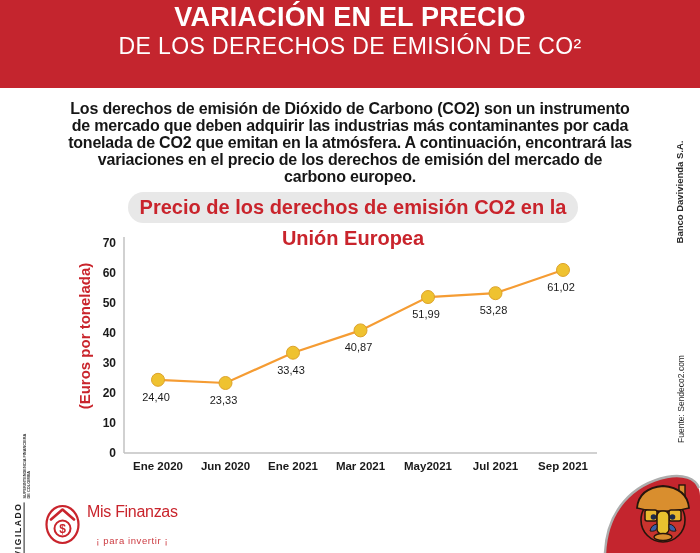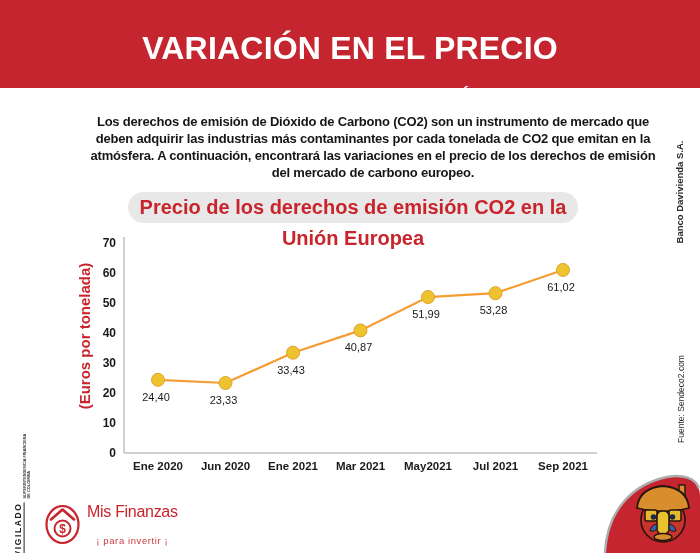--- a/index.html
+++ b/index.html
@@ -6,27 +6,27 @@
   html,body { background:#ffffff; }
   .page {
     position:relative; width:700px; height:553px; overflow:hidden;
     background:#ffffff; font-family:"Liberation Sans", sans-serif;
   }
   
   .header {
     position:absolute; left:0; top:0; width:700px; height:88px;
     background:#C4252E; color:#ffffff; text-align:center;
   }
-  .header .t1 { margin-top:30px; font-size:32px; font-weight:700; letter-spacing:0.2px; }
-  .header .t2 { margin-top:19px; font-size:23px; font-weight:400; letter-spacing:0.4px; }
+  .header .t1 { margin-top:2px; font-size:27px; font-weight:700; letter-spacing:0.2px; }
+  .header .t2 { margin-top:0; font-size:23px; font-weight:400; letter-spacing:0.4px; }
   
   .intro {
-    position:absolute; left:65px; top:113px; width:570px;
-    font-size:13px; font-weight:700; line-height:17px; letter-spacing:-0.2px;
-    color:#161616; text-align:center;margin-left:23px;
+    position:absolute; left:65px; top:100px; width:570px;
+    font-size:16px; font-weight:700; line-height:17px; letter-spacing:-0.2px;
+    color:#161616; text-align:center;
   }
   
   .pill {
     position:absolute; left:128px; top:192px; width:450px; height:31px;
     background:#E8E8E8; border-radius:16px; text-align:center;
     font-size:20px; font-weight:700; color:#C9242C; line-height:31px;
   }
   
   .rot { position:absolute; white-space:nowrap; transform:translate(-50%,-50%) rotate(-90deg); }
   .ylabel { left:84px; top:336px; font-size:15px; font-weight:700; color:#C9242C; }

